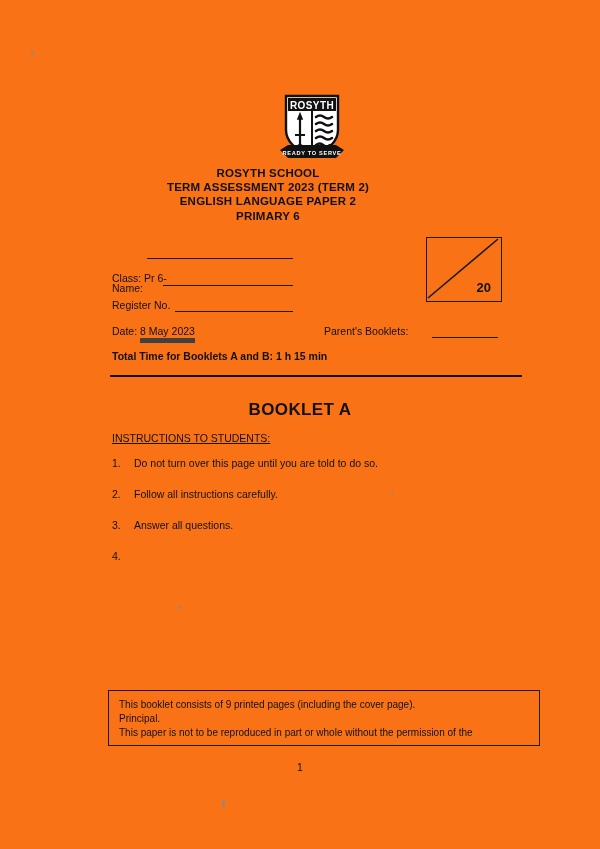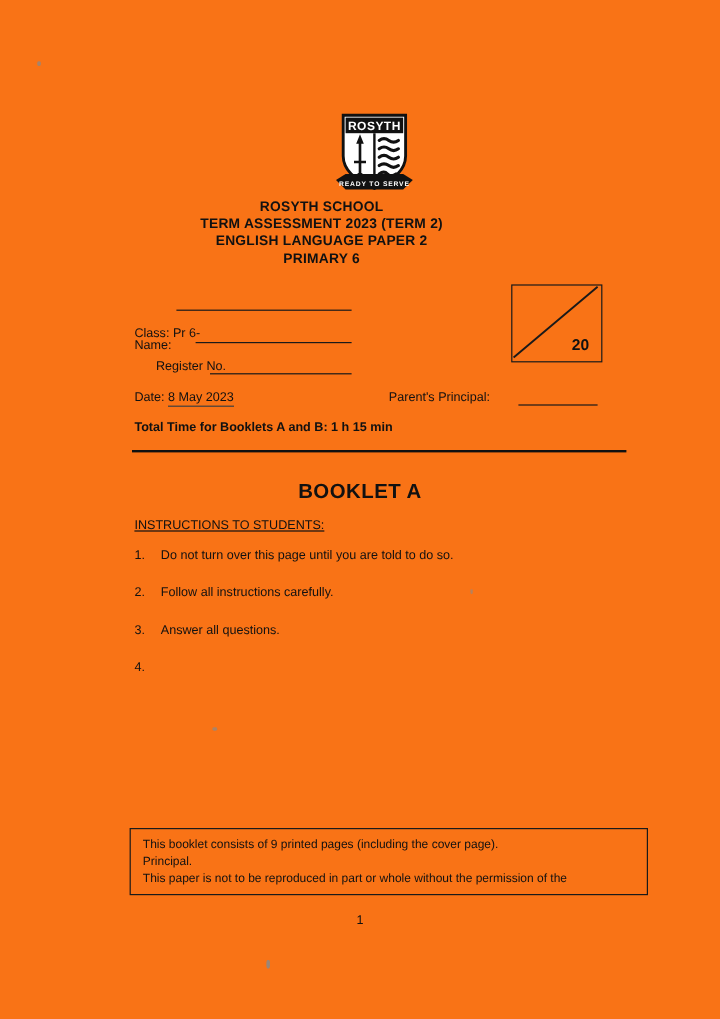--- a/index.html
+++ b/index.html
@@ -60,36 +60,36 @@
 
   
   .field {
     position: absolute;
     font-size: 10.5px;
     line-height: 13px;
     white-space: nowrap;
   }
   .field-name  { left: 112px; top: 246px; margin-top: 36px; }
   .field-class { left: 112px; top: 272px; }
-  .field-reg   { left: 112px; top: 299px; padding-left: 18px; }
+  .field-reg   { left: 94px; top: 299px; padding-left: 18px; }
   .field-date  { left: 112px; top: 325px; }
   .field-sign  { left: 324px; top: 325px; }
 
   .rule {
     position: absolute;
     background: #1a1a1a;
     height: 1px;
   }
   .rule.r-name  { left: 147px; top: 258px; width: 146px; }
   .rule.r-class { left: 163px; top: 285px; width: 130px; }
   .rule.r-reg   { left: 175px; top: 311px; width: 118px; }
   .rule.r-sign  { left: 432px; top: 337px; width: 66px; }
 
   .date-value {
-    border-bottom: 1px solid #404040;
+    border-bottom: 5px solid #404040;
     padding-bottom: 1px;
   }
 
   .total-time {
     position: absolute;
     left: 112px;
     top: 350px;
     font-size: 10.5px;
     font-weight: bold;
     white-space: nowrap;
@@ -253,21 +253,21 @@
   <div class="rule r-class"></div>
 
   <div class="field field-reg">Register No.</div>
   <div class="rule r-reg"></div>
 
   <div class="field field-date">
     <span>Date:</span>
     <span class="date-value">8 May 2023</span>
   </div>
 
-  <div class="field field-sign">Parent's Principal:</div>
+  <div class="field field-sign">Parent's Booklets:</div>
   <div class="rule r-sign"></div>
 
   <div class="total-time">Total Time for Booklets A and B: 1 h 15 min</div>
 
   <div class="marks-box">
     <svg width="72" height="61" viewBox="0 0 72 61" xmlns="http://www.w3.org/2000/svg">
       <line x1="1" y1="60" x2="71" y2="1" stroke="#1a1a1a" stroke-width="1.6"></line>
     </svg>
     <span class="marks-value">20</span>
   </div>

